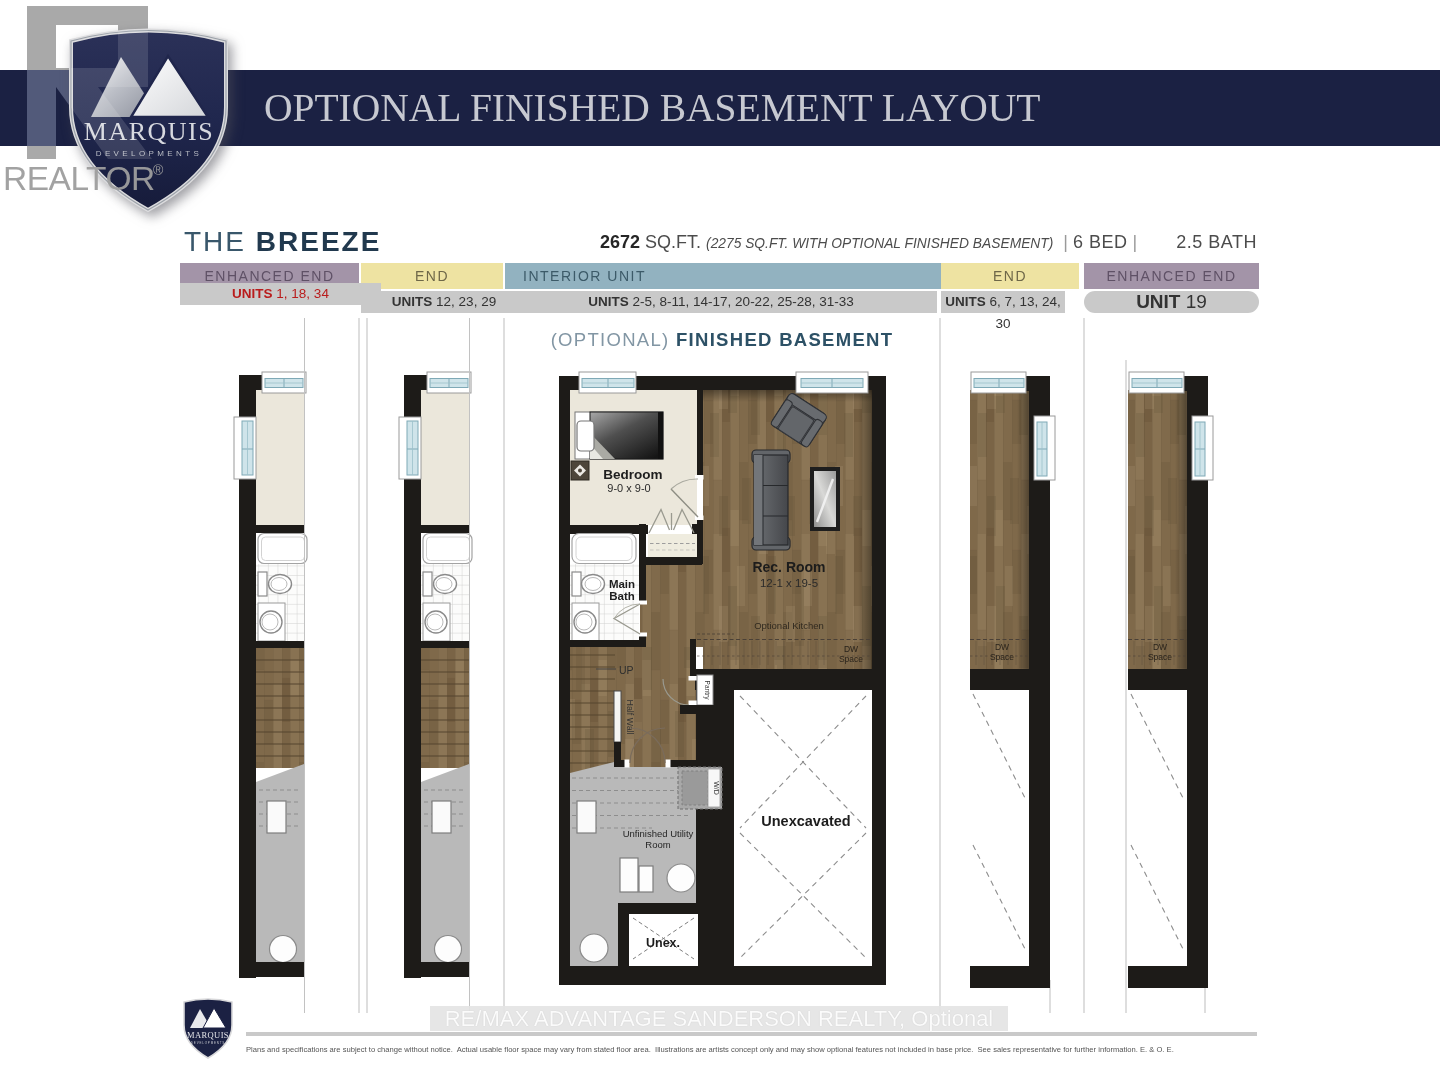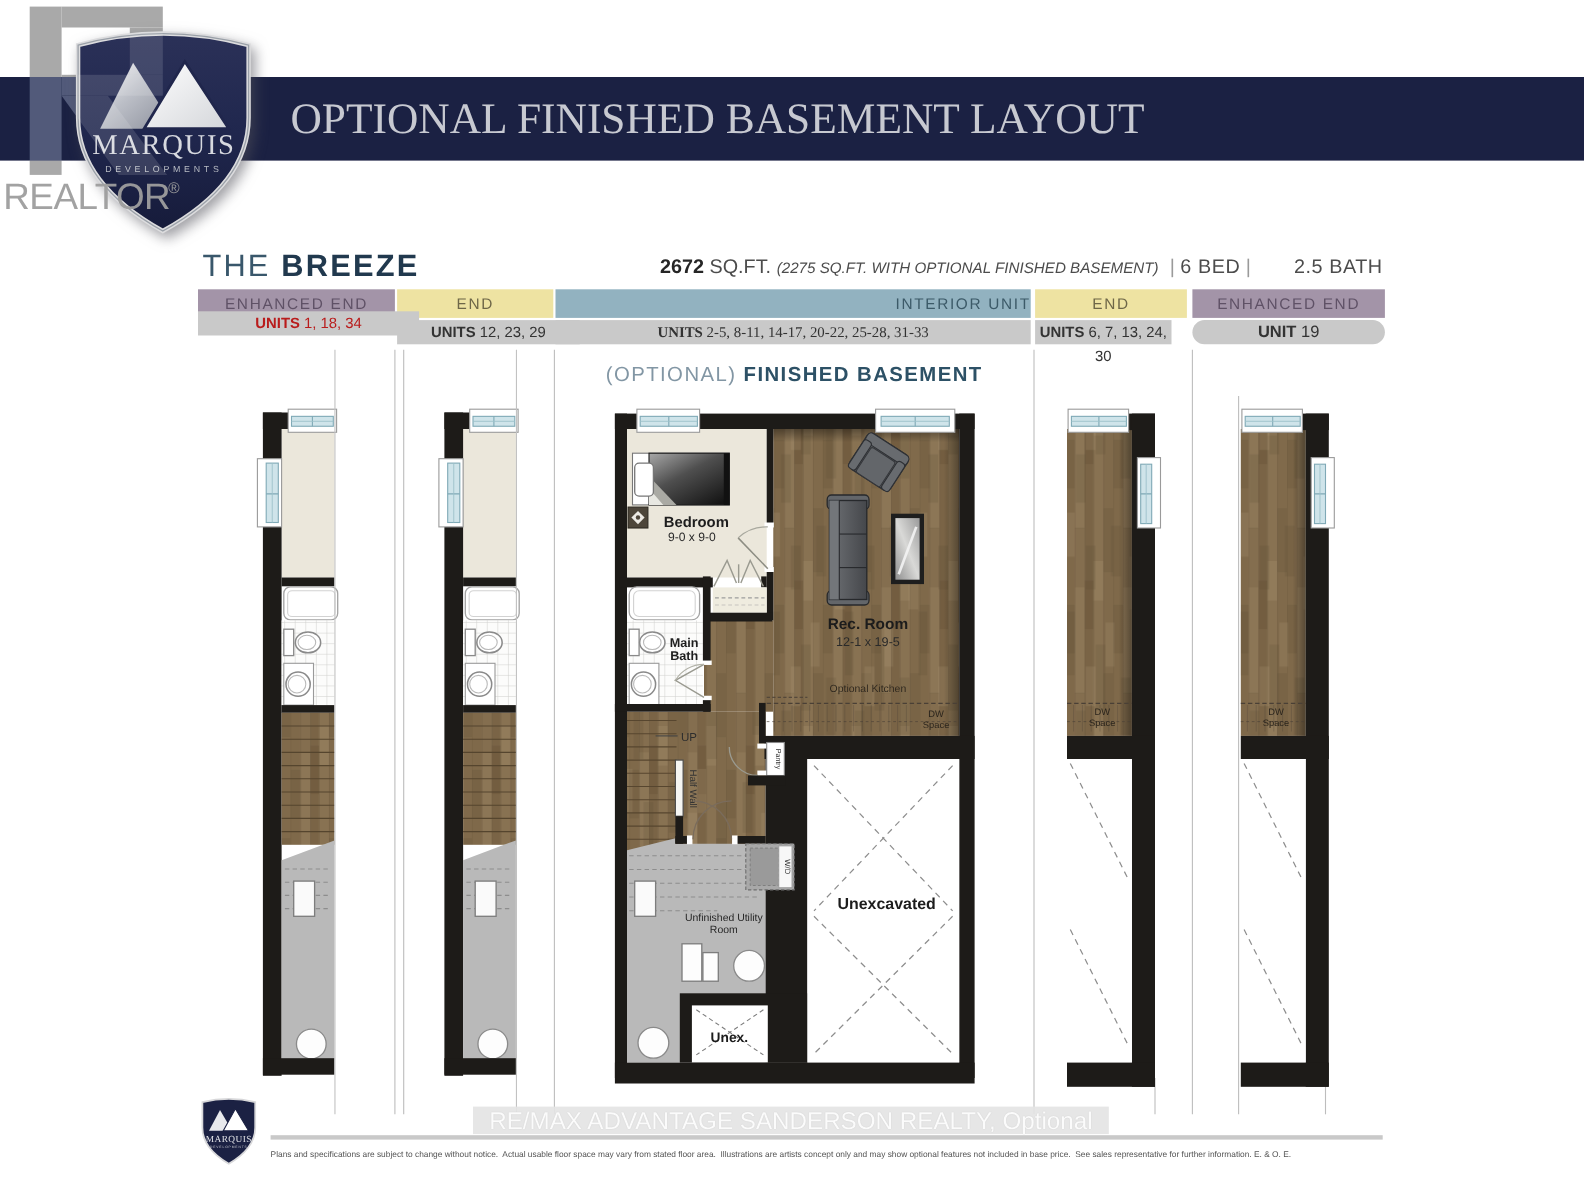--- a/index.html
+++ b/index.html
@@ -89,31 +89,31 @@
   <span style="color:#9a9a9a;">&nbsp;|</span> <span style="letter-spacing:0.5px;">6 BED</span>
   <span style="color:#9a9a9a;">|</span> <span style="letter-spacing:0.5px;margin-left:34px;">2.5 BATH</span>
 </div>
 
 <div class="abs" style="left:180px;top:263px;width:1079px;height:50px;font-size:14px;">
 
   <div class="abs" style="left:0;top:0;width:179px;height:26px;background:#a394a8;color:#5f5166;letter-spacing:1.5px;text-align:center;line-height:26px;">ENHANCED END</div>
 
   <div class="abs" style="left:181px;top:0;width:142px;height:26px;background:#eee3a2;color:#6e6748;letter-spacing:1.5px;text-align:center;line-height:26px;">END</div>
 
-  <div class="abs" style="left:325px;top:0;width:432px;height:26px;background:#92b2c0;color:#3c5a68;letter-spacing:1.5px;text-align:right;line-height:26px;">INTERIOR UNIT</div>
+  <div class="abs" style="left:325px;top:0;width:432px;height:26px;background:#92b2c0;color:#3c5a68;letter-spacing:1.5px;text-align:left;line-height:26px;padding-left:18px;">INTERIOR UNIT</div>
 
   <div class="abs" style="left:761px;top:0;width:138px;height:26px;background:#eee3a2;color:#6e6748;letter-spacing:1.5px;text-align:center;line-height:26px;">END</div>
 
   <div class="abs" style="left:904px;top:0;width:175px;height:26px;background:#a394a8;color:#5f5166;letter-spacing:1.5px;text-align:center;line-height:26px;">ENHANCED END</div>
 
   <div class="abs" style="left:0;top:20px;width:201px;height:22px;background:#c9c9c9;color:#b91c1c;text-align:center;line-height:22px;font-size:13.5px;"><b>UNITS</b> 1, 18, 34</div>
   <div class="abs" style="left:181px;top:28px;width:166px;height:22px;background:#c9c9c9;color:#333;text-align:center;line-height:22px;font-size:13.5px;"><b>UNITS</b> 12, 23, 29</div>
-  <div class="abs" style="left:325px;top:28px;width:432px;height:22px;background:#c9c9c9;color:#333;text-align:center;line-height:22px;font-size:13.5px;font-family:Liberation Serif, serif;"><b>UNITS</b> 2-5, 8-11, 14-17, 20-22, 25-28, 31-33</div>
+  <div class="abs" style="left:325px;top:28px;width:432px;height:22px;background:#c9c9c9;color:#333;text-align:center;line-height:22px;font-size:13.5px;"><b>UNITS</b> 2-5, 8-11, 14-17, 20-22, 25-28, 31-33</div>
   <div class="abs" style="left:761px;top:28px;width:124px;height:22px;background:#c9c9c9;color:#333;text-align:center;line-height:22px;font-size:13.5px;"><b>UNITS</b> 6, 7, 13, 24, 30</div>
-  <div class="abs" style="left:904px;top:28px;width:175px;height:22px;background:#c9c9c9;color:#333;text-align:center;line-height:22px;font-size:15px;border-radius:11px;"><b>UNIT</b> 19</div>
+  <div class="abs" style="left:904px;top:28px;width:175px;height:22px;background:#c9c9c9;color:#333;text-align:center;line-height:22px;font-size:19px;border-radius:11px;"><b>UNIT</b> 19</div>
 </div>
 
 <div class="abs" style="left:420px;top:329px;width:604px;text-align:center;font-size:18.5px;letter-spacing:1.3px;color:#8296a4;">(OPTIONAL) <span style="color:#2d5166;font-weight:bold;">FINISHED BASEMENT</span></div>
 
 <svg class="abs" style="left:170px;top:315px;" width="1110" height="705" viewBox="170 315 1110 705" font-family="Liberation Sans, sans-serif">
 <defs>
   <pattern id="wd" width="44" height="150" patternUnits="userSpaceOnUse">
     <rect width="44" height="150" fill="#866f50"></rect>
     <rect x="0" width="9" height="150" fill="#7f694a"></rect>
     <rect x="9" width="9" height="150" fill="#8c7656"></rect>

